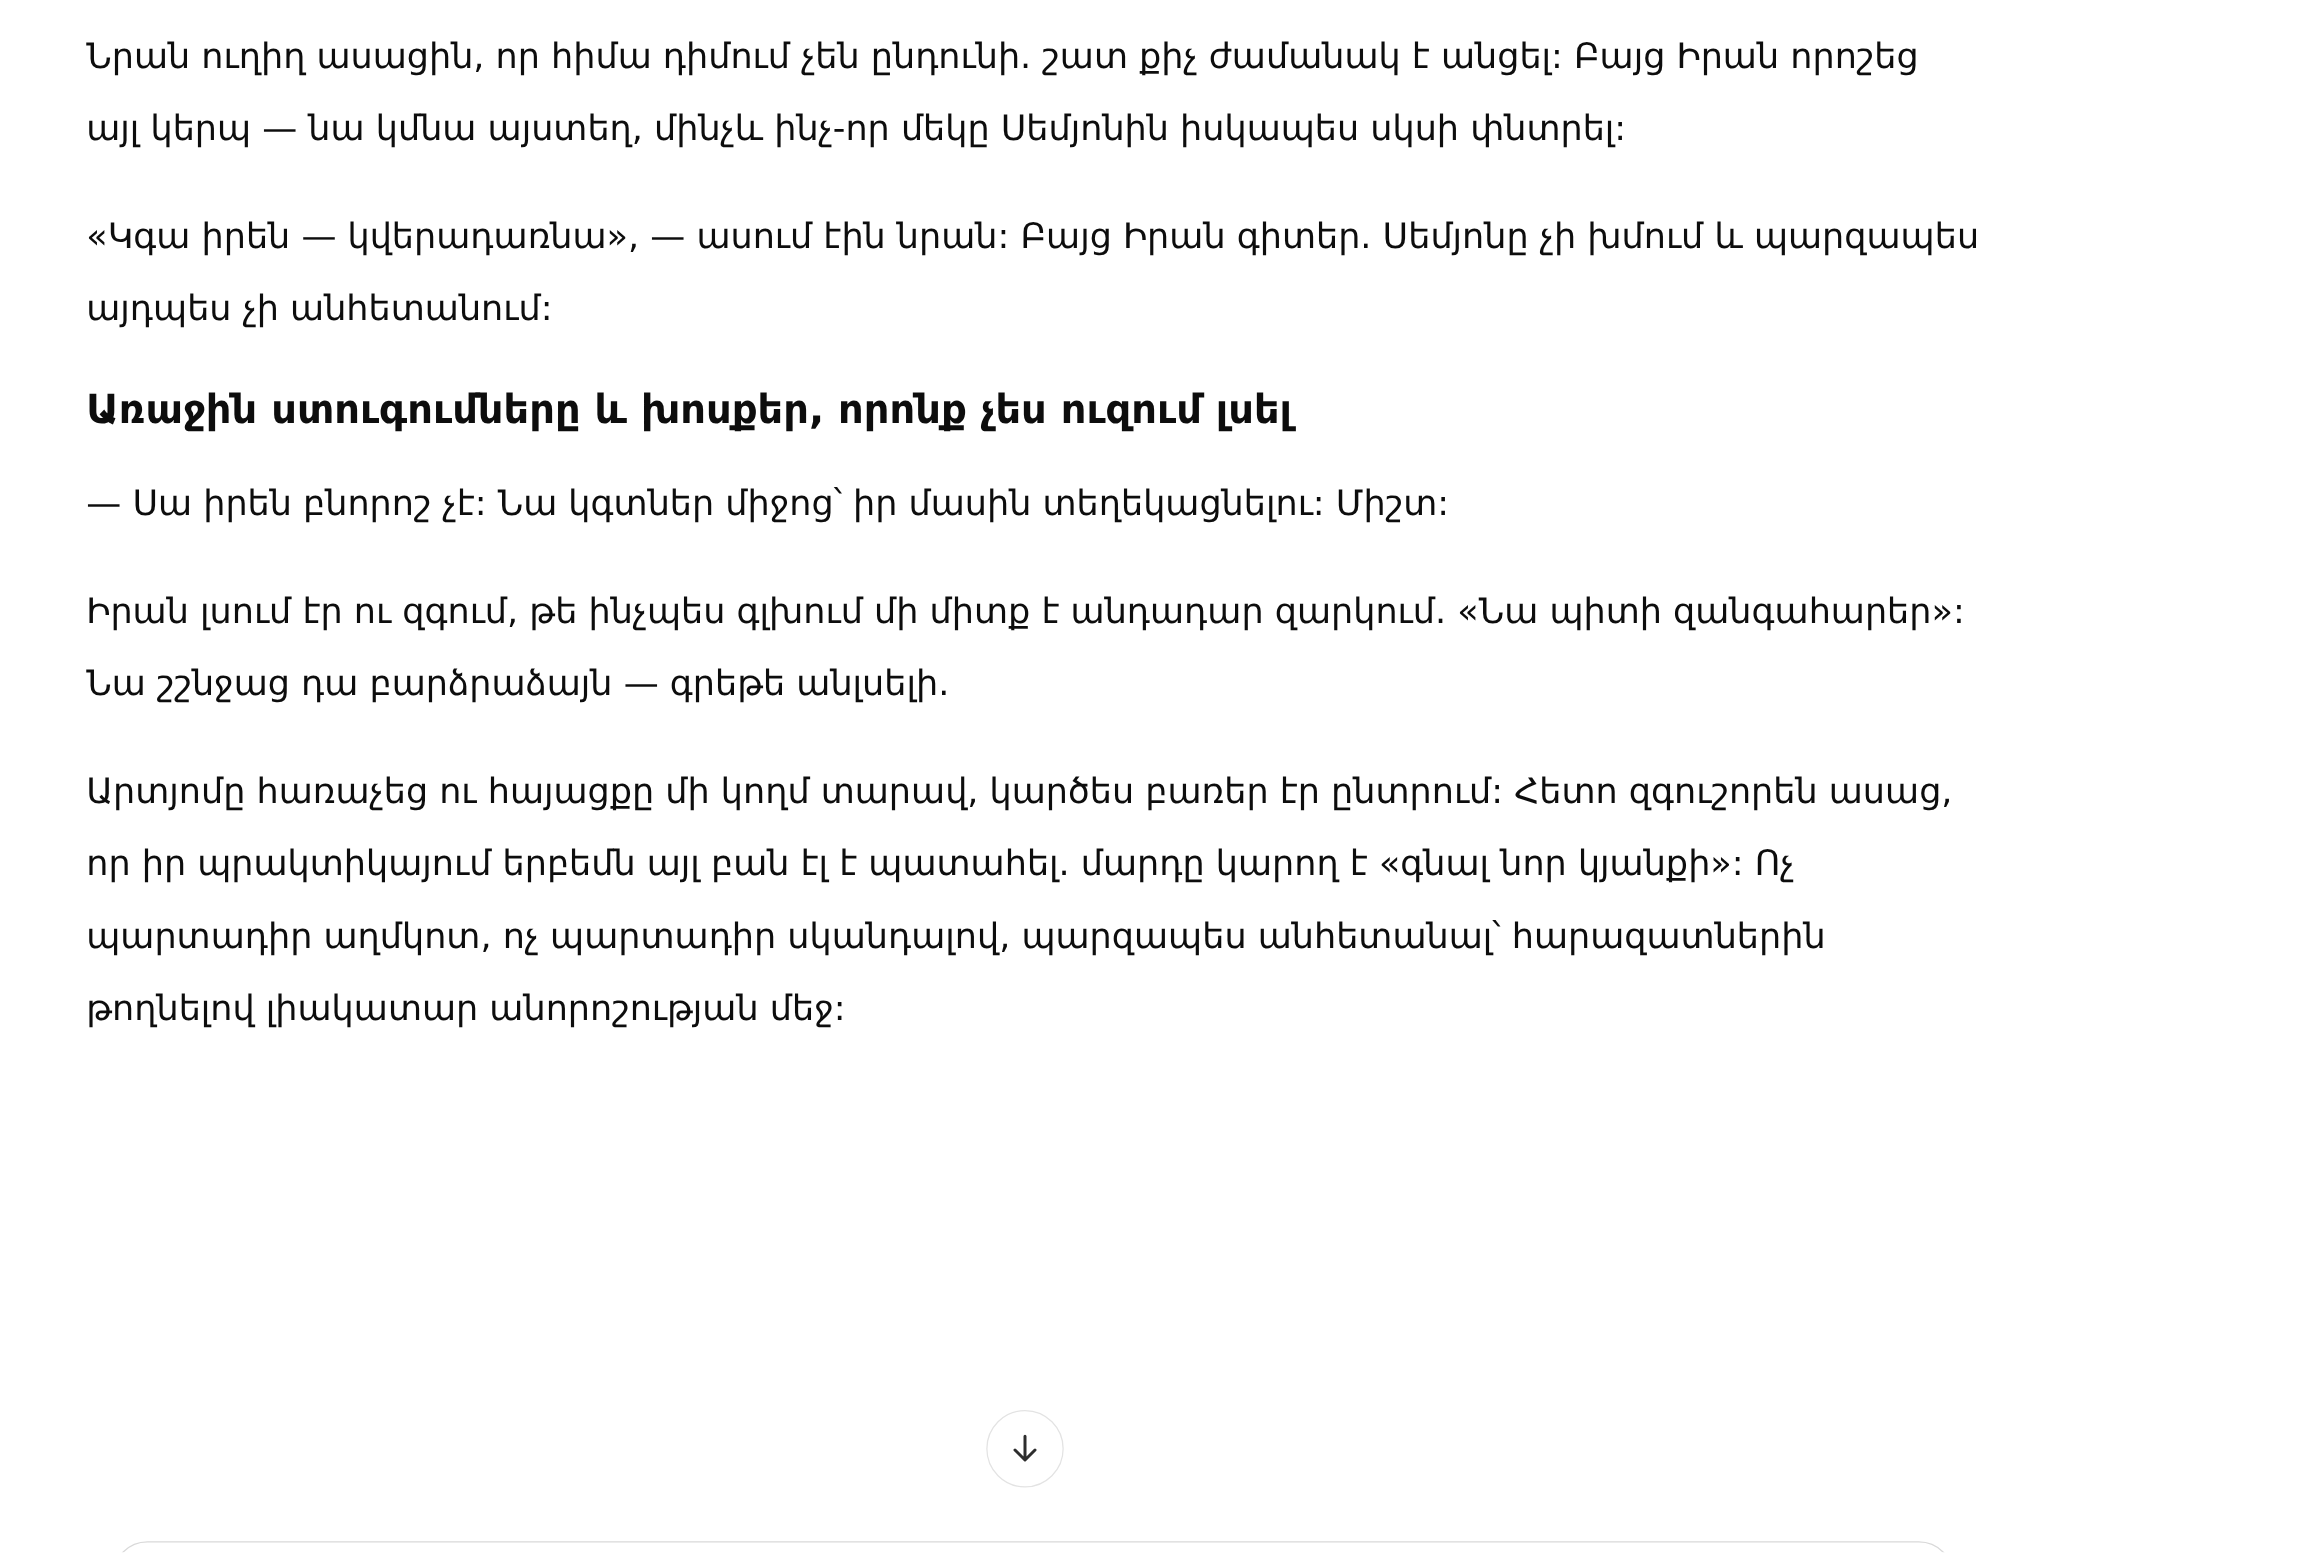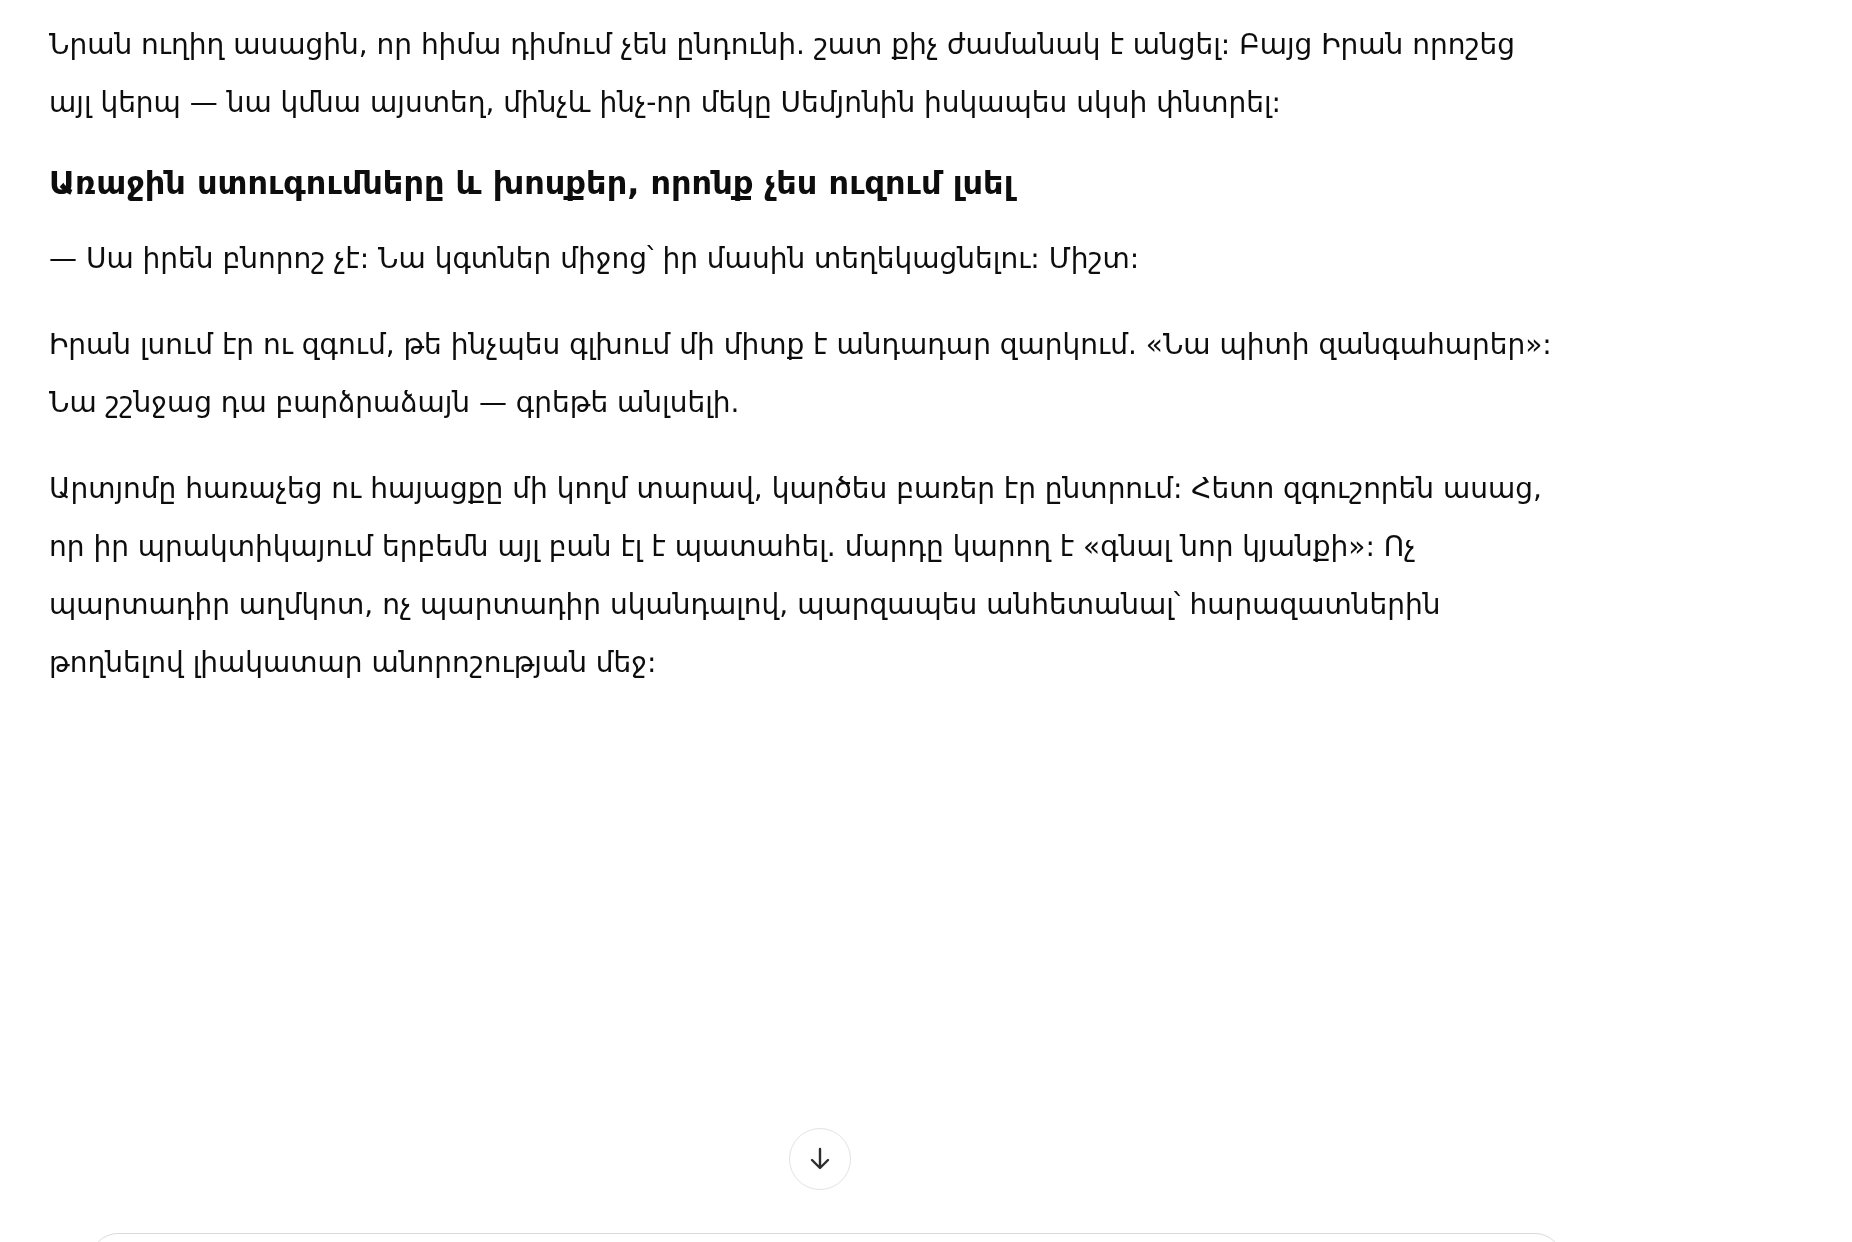--- a/index.html
+++ b/index.html
@@ -9,20 +9,21 @@
     overflow: hidden;
     background: #ffffff;
     font-family: "DejaVu Sans", "Liberation Sans", sans-serif;
   }
   .viewport {
     position: relative;
     width: 1852px;
     height: 1242px;
     background: #ffffff;
     overflow: hidden;
+    padding-left: 20px;
   }
   .conversation {
     padding: 16px 0 0 49px;
     color: #0d0d0d;
   }
   .conversation p {
     font-size: 28px;
     line-height: 58px;
     white-space: pre-line;
     margin: 0 0 28px 0;
@@ -66,20 +67,22 @@
   }
 </style>
 </head>
 <body>
 
 <div class="viewport">
 
   <main class="conversation">
     <p>Նրան ուղիղ ասացին, որ հիմա դիմում չեն ընդունի. շատ քիչ ժամանակ է անցել: Բայց Իրան որոշեց
 այլ կերպ — նա կմնա այստեղ, մինչև ինչ-որ մեկը Սեմյոնին իսկապես սկսի փնտրել:</p>
+    <p>«Կգա իրեն — կվերադառնա», — ասում էին նրան: Բայց Իրան գիտեր. Սեմյոնը չի խմում և պարզապես
+այդպես չի անհետանում:</p>
     <h2>Առաջին ստուգումները և խոսքեր, որոնք չես ուզում լսել</h2>
     <p>— Սա իրեն բնորոշ չէ: Նա կգտներ միջոց՝ իր մասին տեղեկացնելու: Միշտ:</p>
     <p>Իրան լսում էր ու զգում, թե ինչպես գլխում մի միտք է անդադար զարկում. «Նա պիտի զանգահարեր»:
 Նա շշնջաց դա բարձրաձայն — գրեթե անլսելի.</p>
     <p>Արտյոմը հառաչեց ու հայացքը մի կողմ տարավ, կարծես բառեր էր ընտրում: Հետո զգուշորեն ասաց,
 որ իր պրակտիկայում երբեմն այլ բան էլ է պատահել. մարդը կարող է «գնալ նոր կյանքի»: Ոչ
 պարտադիր աղմկոտ, ոչ պարտադիր սկանդալով, պարզապես անհետանալ՝ հարազատներին
 թողնելով լիակատար անորոշության մեջ:</p>
   </main>
 

